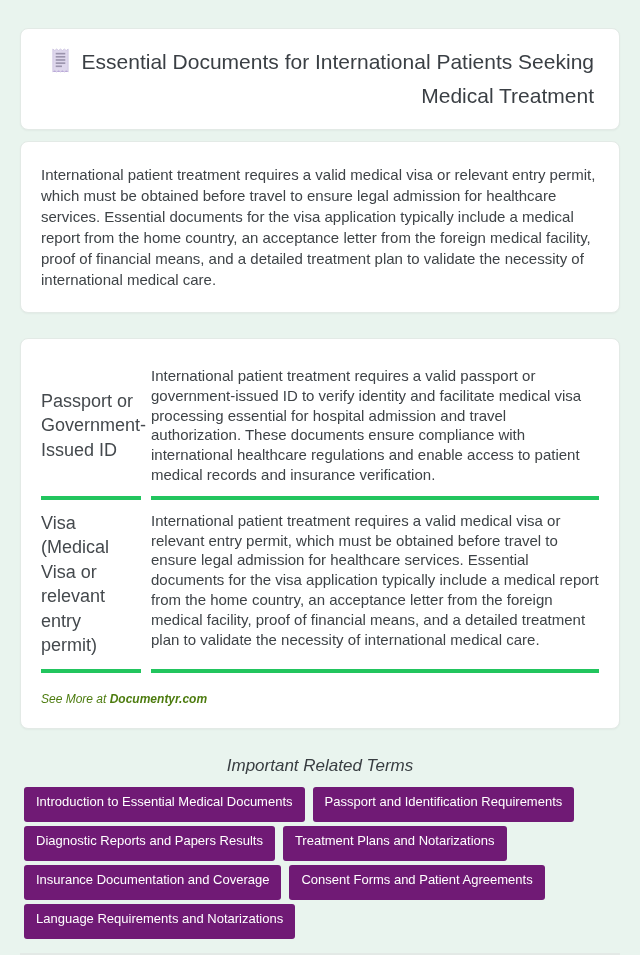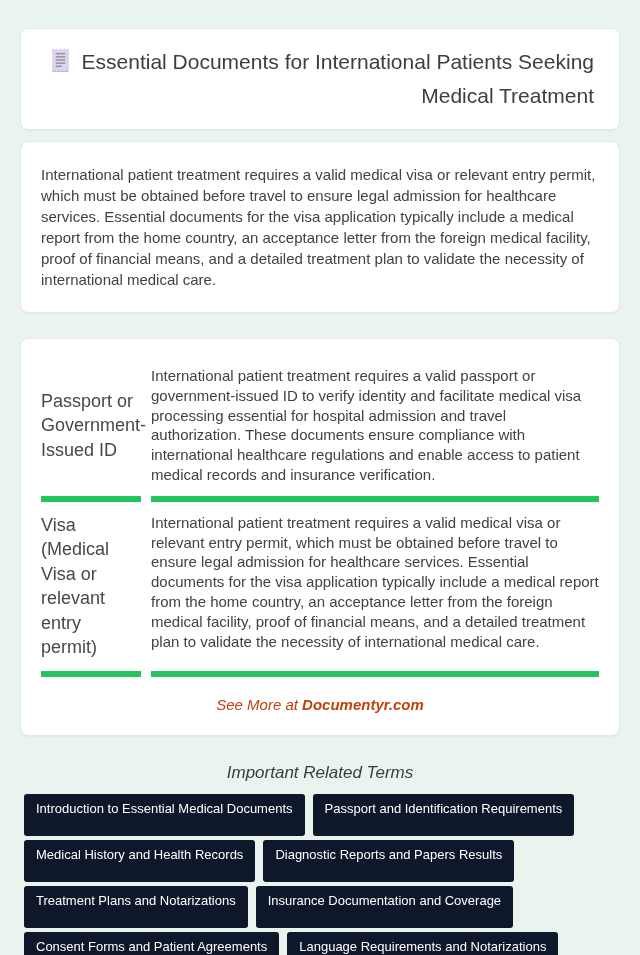--- a/index.html
+++ b/index.html
@@ -39,62 +39,61 @@
 
   
   .table-card { padding: 16px 20px 12px; }
   .doc-row {
     display: grid;
     grid-template-columns: 100px 1fr;
     column-gap: 10px;
   }
   .doc-row .term,
   .doc-row .desc {
-    border-bottom: 6px solid #22c55e;
+    border-bottom: 4px solid #22c55e;
     padding: 11px 0;
     font-size: 15px;
   }
   .doc-row .term {
     display: flex;
     align-items: center;
     font-size: 18px;
     line-height: 1.36;
     color: #44494d;
   }
   .doc-row .desc { line-height: 1.32; color: #3e4347; }
   .see-more {
-    text-align: center;
     font-style: italic;
-    font-size: 15px;
-    color: #c2410c;
+    font-size: 12px;
+    color: #4d7c0f;
     padding: 19px 0 10px;
   }
   .see-more .brand { font-weight: 700; }
 
   
   .terms-heading {
     text-align: center;
     font-size: 17px;
     font-weight: 500;
     color: #383d41;
     margin: 27px 0 11px;
     font-style: italic;
   }
   .tags {
     display: flex;
     flex-wrap: wrap;
     gap: 4px 8px;
     padding: 0 4px;
   }
   .tag {
-    background: #0f172a;
+    background: #701a75;
     color: #ffffff;
     font-size: 13px;
     line-height: 1;
-    padding: 8px 12px 21px;
+    padding: 8px 12px 14px;
     border-radius: 3px;
     border: none;
     font-family: "Liberation Sans", sans-serif;
     cursor: pointer;
     white-space: nowrap;
   }
 
   
   .footer {
     margin-top: 14px;
@@ -140,21 +139,20 @@
       <div class="desc">International patient treatment requires a valid medical visa or relevant entry permit, which must be obtained before travel to ensure legal admission for healthcare services. Essential documents for the visa application typically include a medical report from the home country, an acceptance letter from the foreign medical facility, proof of financial means, and a detailed treatment plan to validate the necessity of international medical care.</div>
     </div>
     <div class="see-more"><span>See More at </span><span class="brand">Documentyr.com</span></div>
   </div>
 
   <h2 class="terms-heading">Important Related Terms</h2>
 
   <div class="tags">
     <button class="tag">Introduction to Essential Medical Documents</button>
     <button class="tag">Passport and Identification Requirements</button>
-    <button class="tag">Medical History and Health Records</button>
     <button class="tag">Diagnostic Reports and Papers Results</button>
     <button class="tag">Treatment Plans and Notarizations</button>
     <button class="tag">Insurance Documentation and Coverage</button>
     <button class="tag">Consent Forms and Patient Agreements</button>
     <button class="tag">Language Requirements and Notarizations</button>
   </div>
 
   <div class="footer">
     <span>documentyr.com</span>
   </div>

